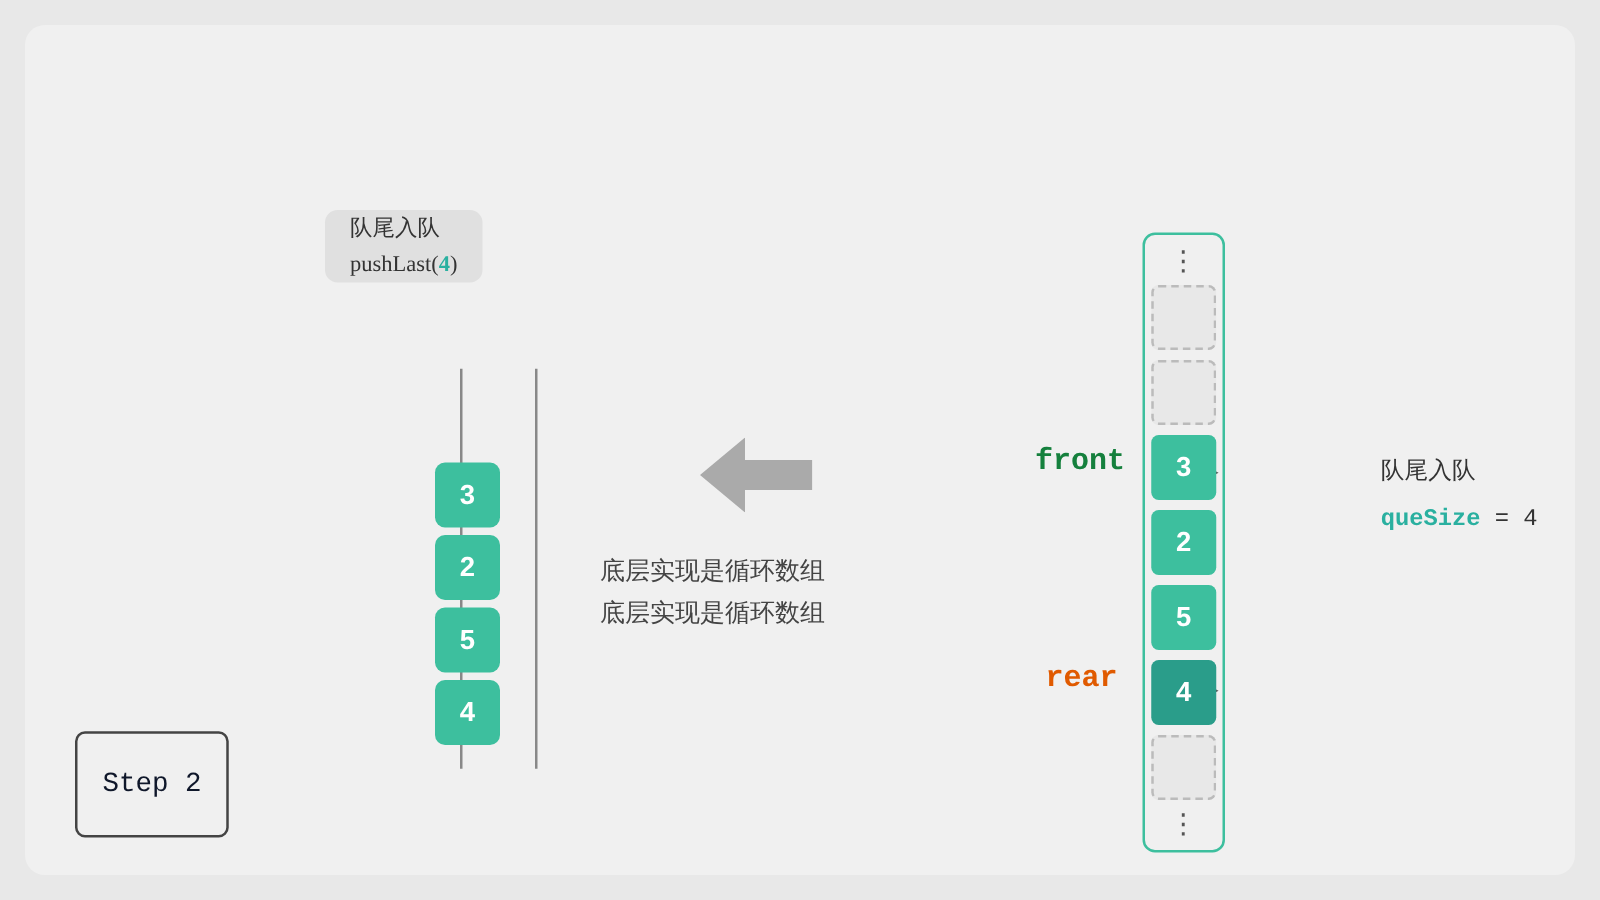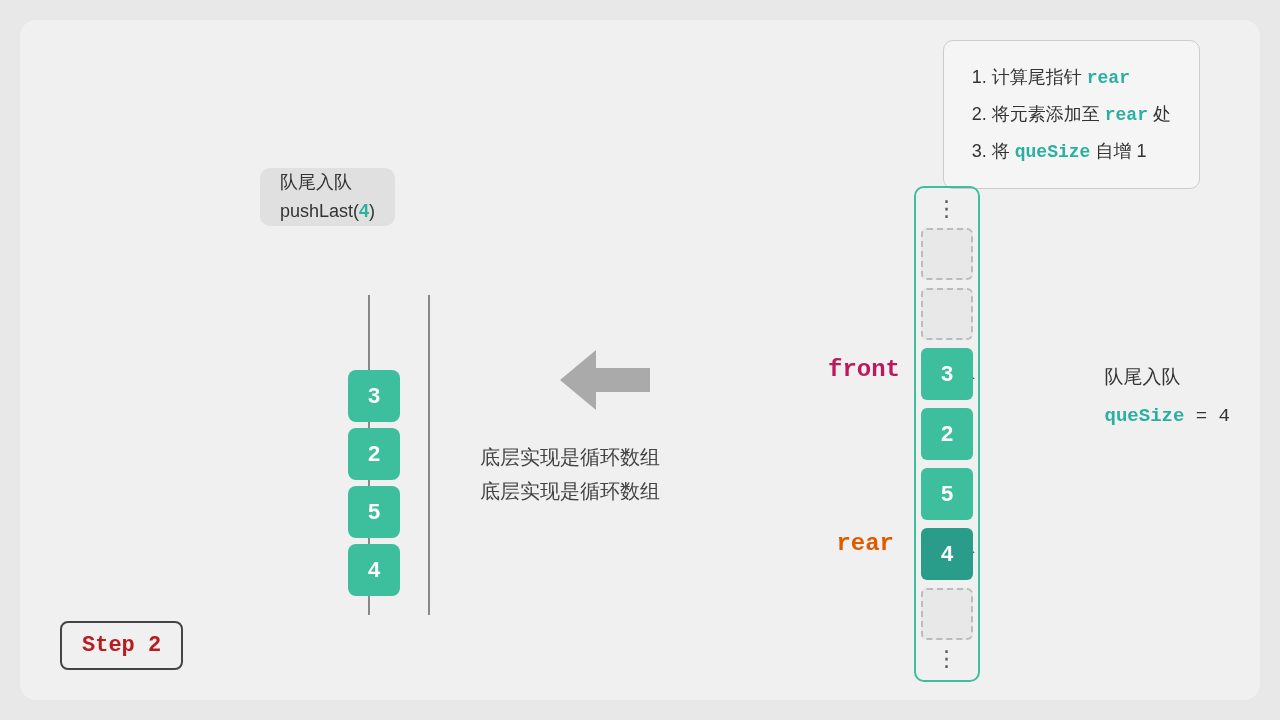--- a/index.html
+++ b/index.html
@@ -39,42 +39,42 @@
       font-weight: bold;
     }
 
     
     .step-badge {
       position: absolute;
       bottom: 30px;
       left: 40px;
       border: 2.5px solid #444;
       border-radius: 8px;
-      padding: 10px 20px;
-      font-family: 'Courier New', monospace;
-      font-size: 22px;
-      font-weight: bold;
-      color: #b91c1c;
+      padding: 28px 20px;
+      font-family: 'Courier New', monospace;
+      font-size: 22px;
+      font-weight: normal;
+      color: #0f172a;
       background: #f0f0f0;
     }
 
     
     .label-box {
       position: absolute;
       top: 148px;
       left: 240px;
       background: #e0e0e0;
       border-radius: 10px;
       padding: 0 20px;
       font-size: 18px;
       line-height: 1.6;
       color: #333;
     }
     .label-box .code-inline {
-      font-family: Liberation Sans, sans-serif;
+      font-family: Liberation Serif, serif;
       font-size: 18px;
     }
     .label-box .num-teal {
       color: #2ab0a0;
       font-weight: bold;
     }
 
     
     .left-stack {
       position: absolute;
@@ -186,21 +186,21 @@
       background: #2a9d8a;
     }
 
     
     .label-front {
       position: absolute;
       top: 336px;
       right: 360px;
       font-size: 24px;
       font-weight: bold;
-      color: #be185d;
+      color: #15803d;
       font-family: 'Courier New', monospace;
     }
     .label-front-arrow {
       position: absolute;
       top: 344px;
       right: 285px;
       font-size: 22px;
       color: #555;
     }
     .label-rear {
@@ -237,31 +237,20 @@
     .queue-info .code-num {
       font-family: 'Courier New', monospace;
       font-size: 19px;
     }
   </style>
 </head>
 <body>
 
 <div class="main-container">
 
-  <div class="info-box">
-    <div>
-      <span>1. 计算尾指针 </span><span class="code-teal">rear</span>
-    </div>
-    <div>
-      <span>2. 将元素添加至 </span><span class="code-teal">rear</span><span> 处</span>
-    </div>
-    <div>
-      <span>3. 将 </span><span class="code-teal">queSize</span><span> 自增 1</span>
-    </div>
-  </div>
 
   <div class="step-badge">
     <span>Step 2</span>
   </div>
 
   <div class="label-box">
     <div>队尾入队</div>
     <div>
       <span class="code-inline">pushLast(</span><span class="code-inline num-teal">4</span><span class="code-inline">)</span>
     </div>

